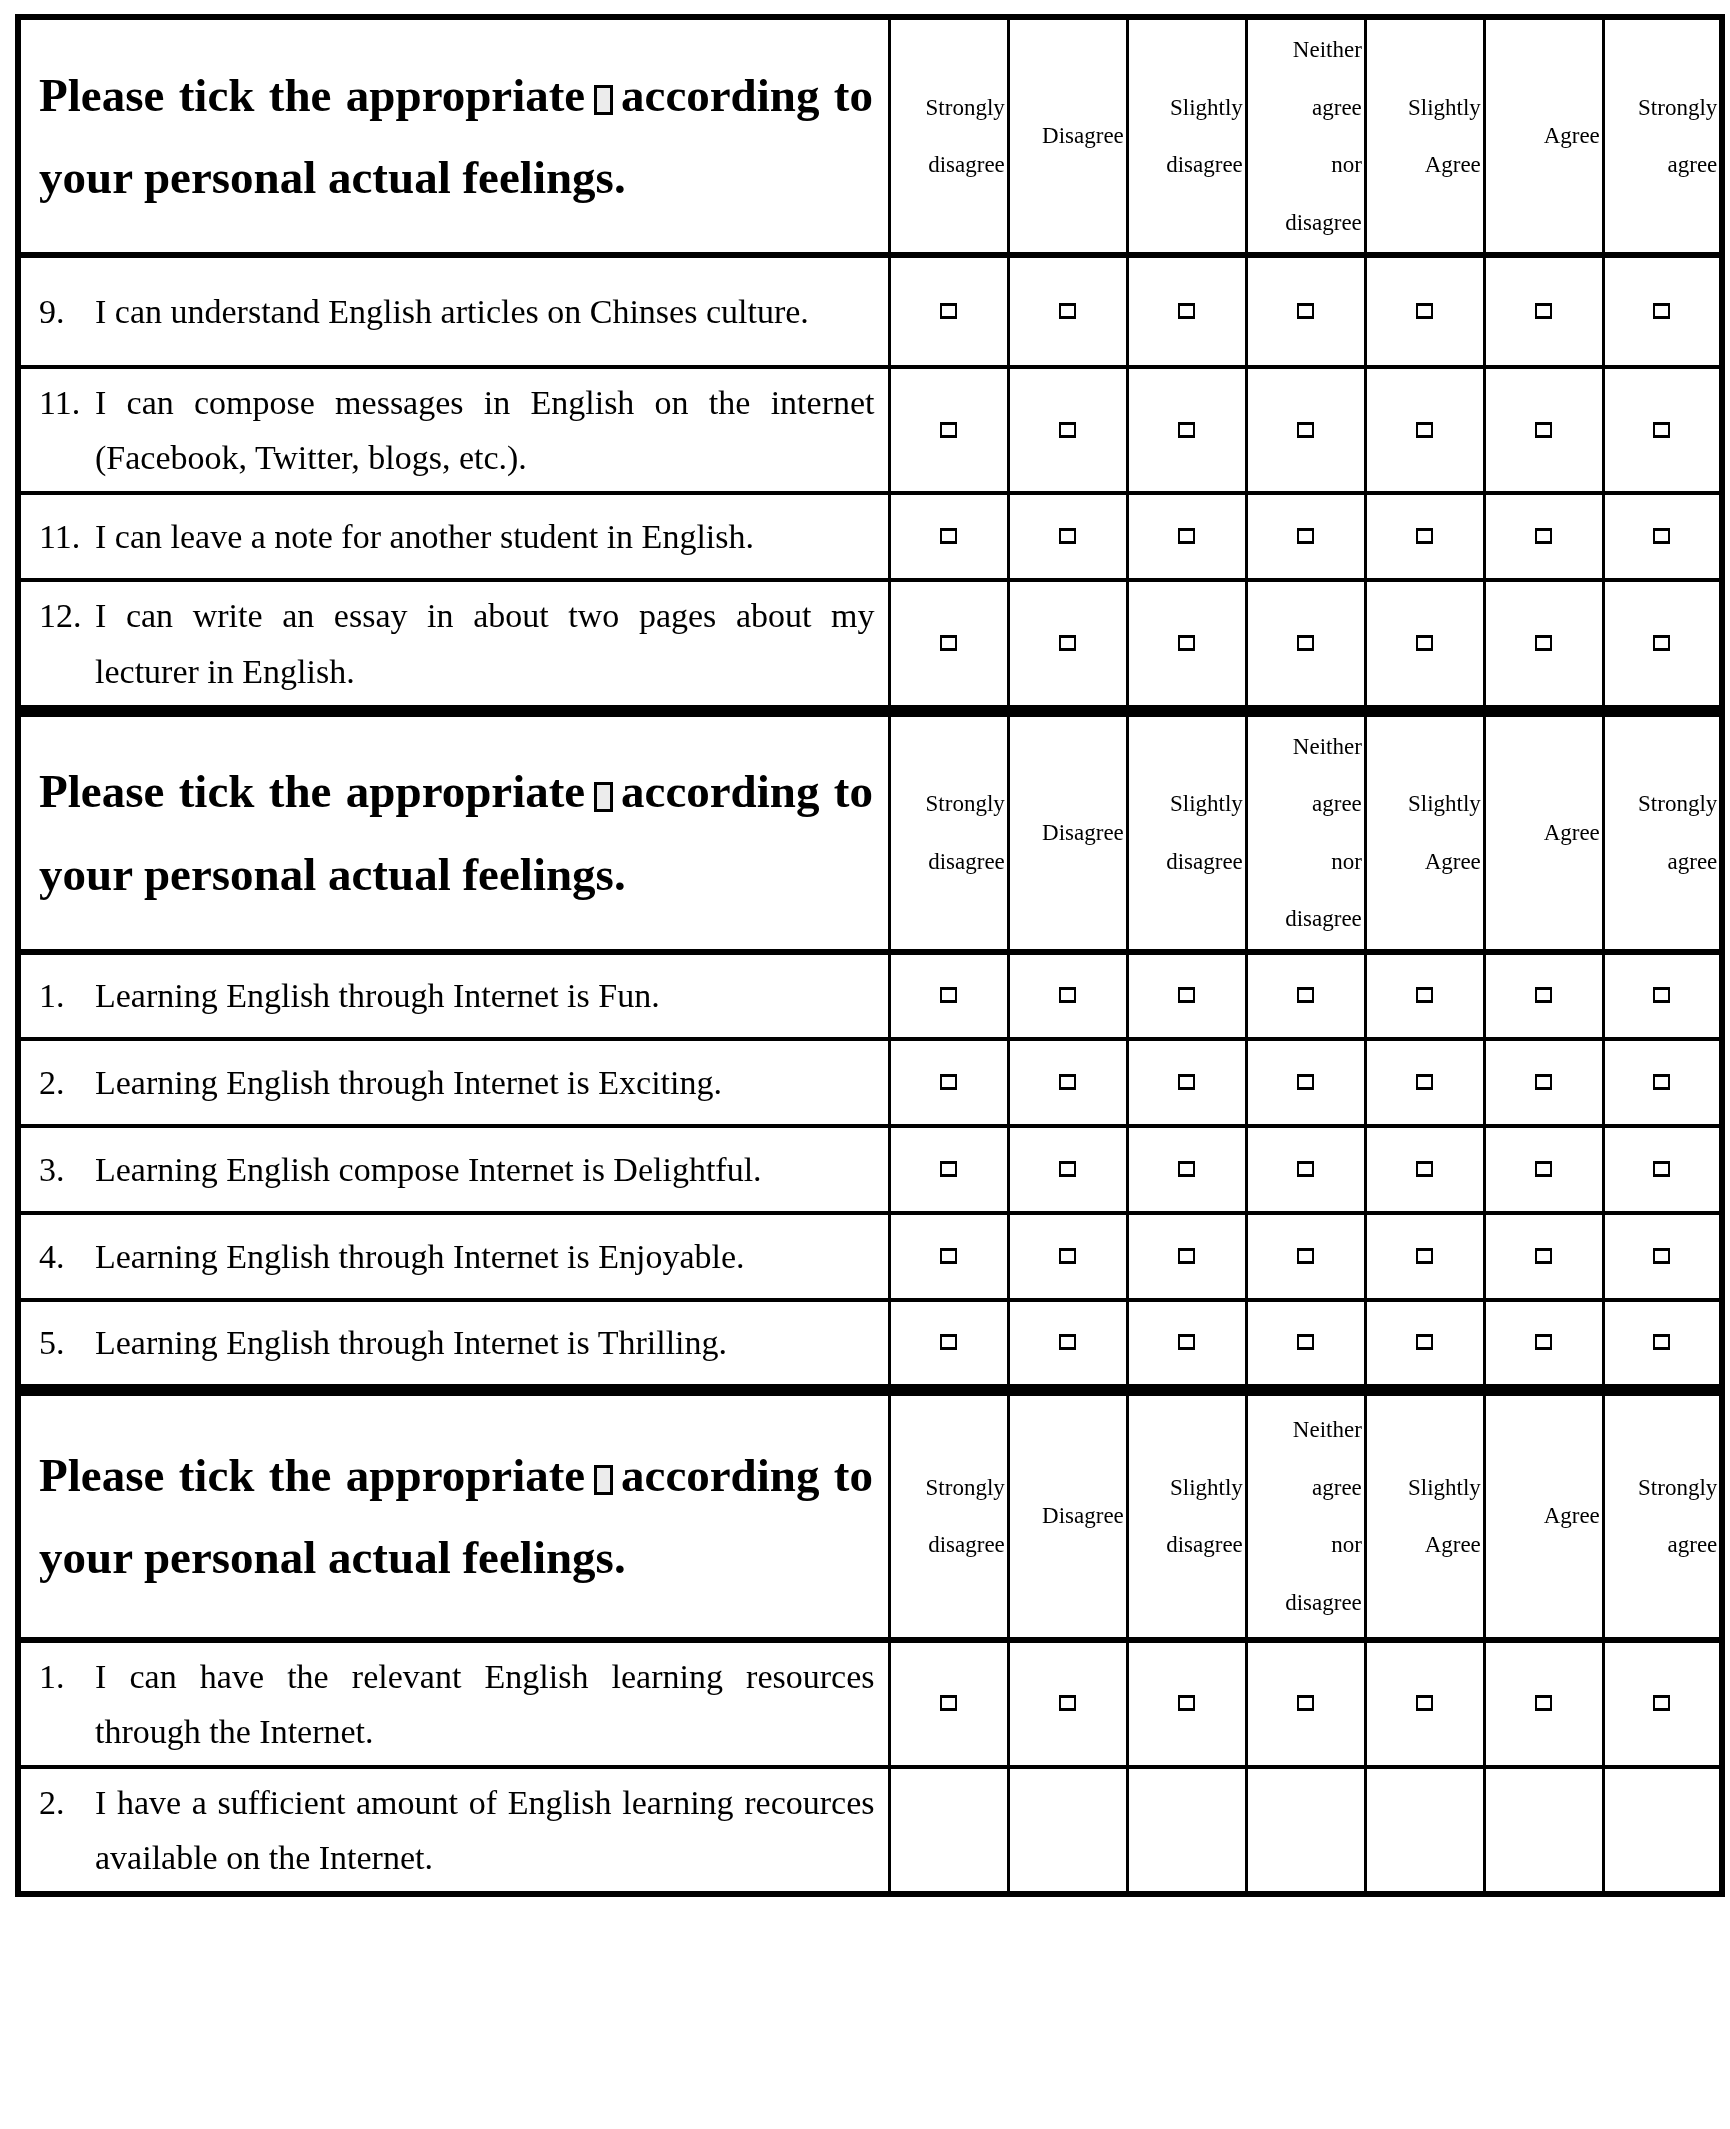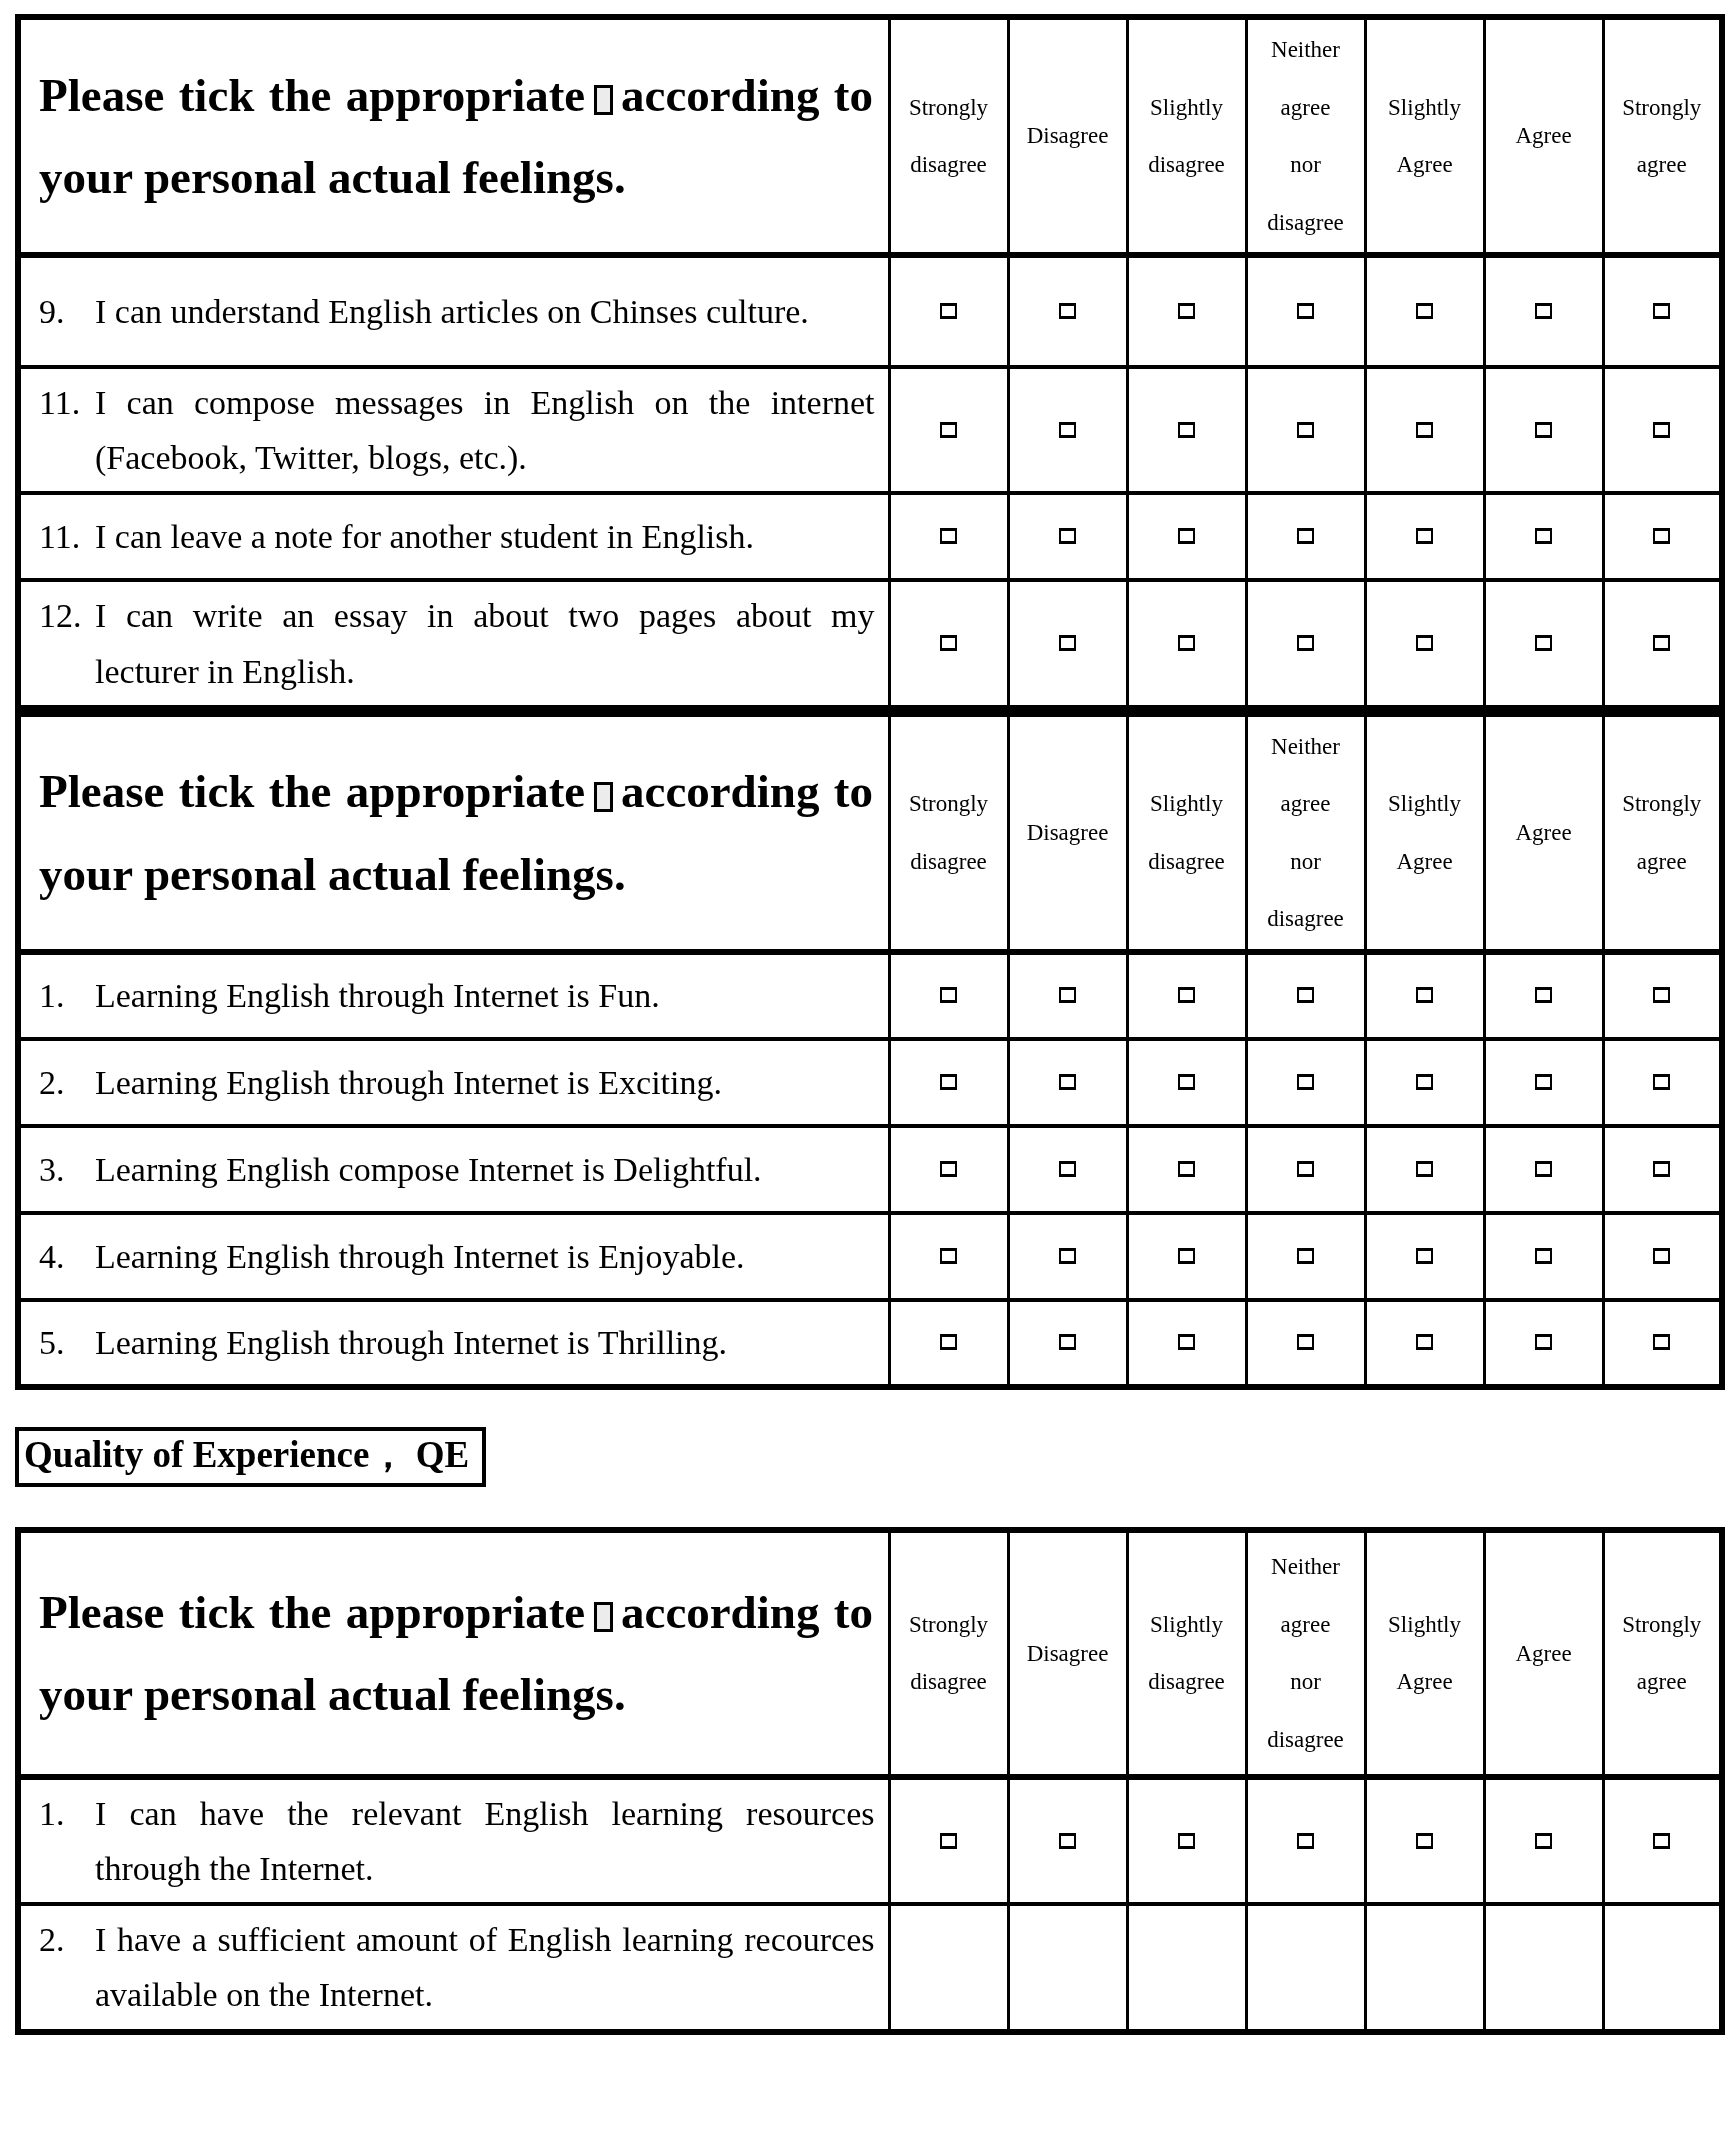--- a/index.html
+++ b/index.html
@@ -49,21 +49,21 @@
     display: inline-block;
     width: 12.8px;
     height: 24px;
     border: 3.8px solid #000;
     background: #ececec;
     vertical-align: -4.3px;
     margin: 0 8.5px;
   }
 
   .chead { text-align: center; font-size: 23px; padding: 0 1.7px; }
-  .chline { line-height: 2.5; }
+  .chline { line-height: 2.5; text-align: right; }
 
   .stmt {
     display: flex;
     font-size: 34px;
     line-height: 1.62;
     padding: 5.1px 12px 5.1px 17px;
   }
   .stmt .num { flex: 0 0 56px; }
   .stmt .txt { flex: 1; text-align: justify; }
 
@@ -316,23 +316,20 @@
           <td class="cbcell"><span class="cb"></span></td>
           <td class="cbcell"><span class="cb"></span></td>
           <td class="cbcell"><span class="cb"></span></td>
           <td class="cbcell"><span class="cb"></span></td>
           <td class="cbcell"><span class="cb"></span></td>
           <td class="cbcell"><span class="cb"></span></td>
     </tr>
   </tbody>
     </table>
 
-  <div class="section qe">
-    <span class="sbox">Quality of Experience， QE</span>
-  </div>
 
   <table class="likert">
     <colgroup>
         <col class="qcol">
         <col class="rcol">
         <col class="rcol">
         <col class="rcol">
         <col class="rcol">
         <col class="rcol">
         <col class="rcol">

